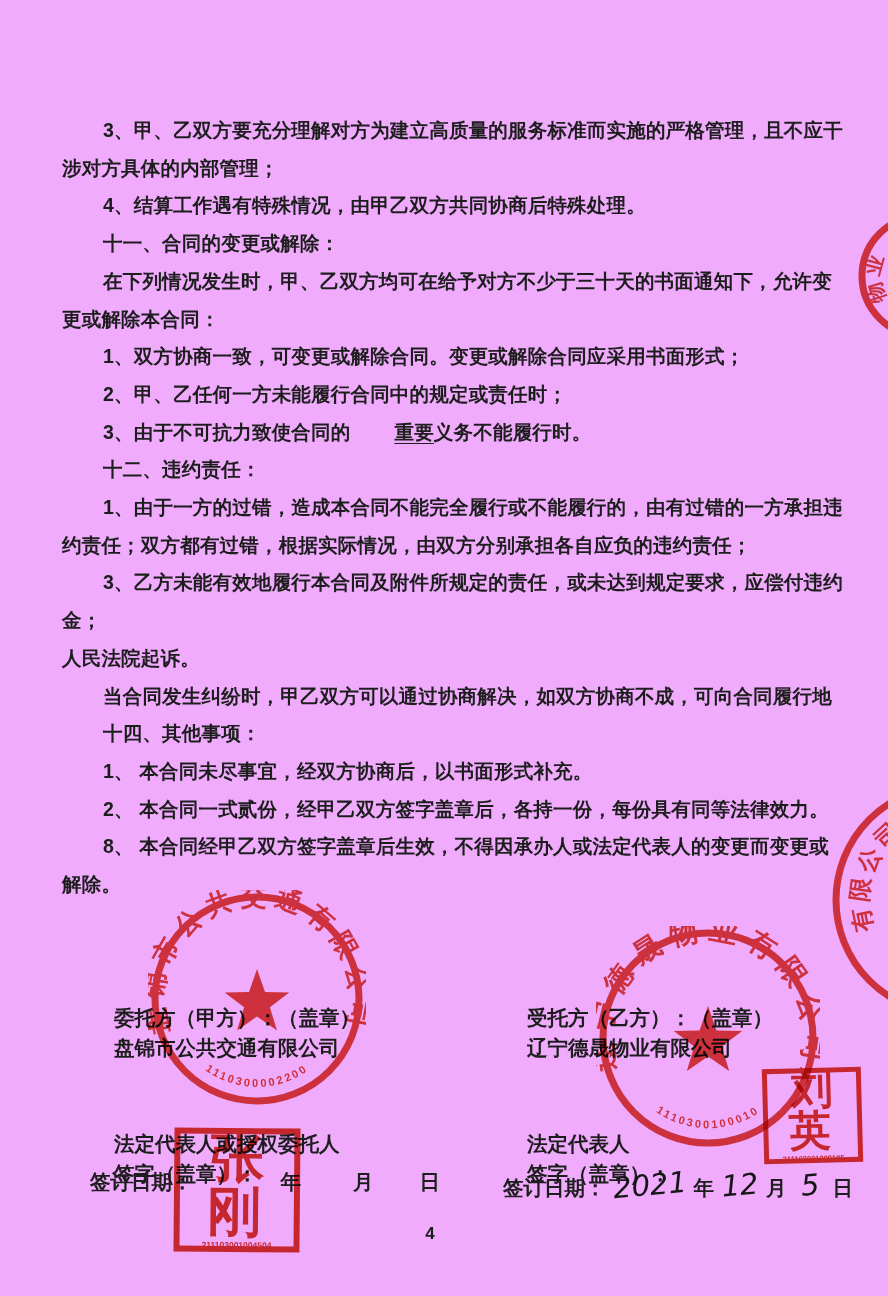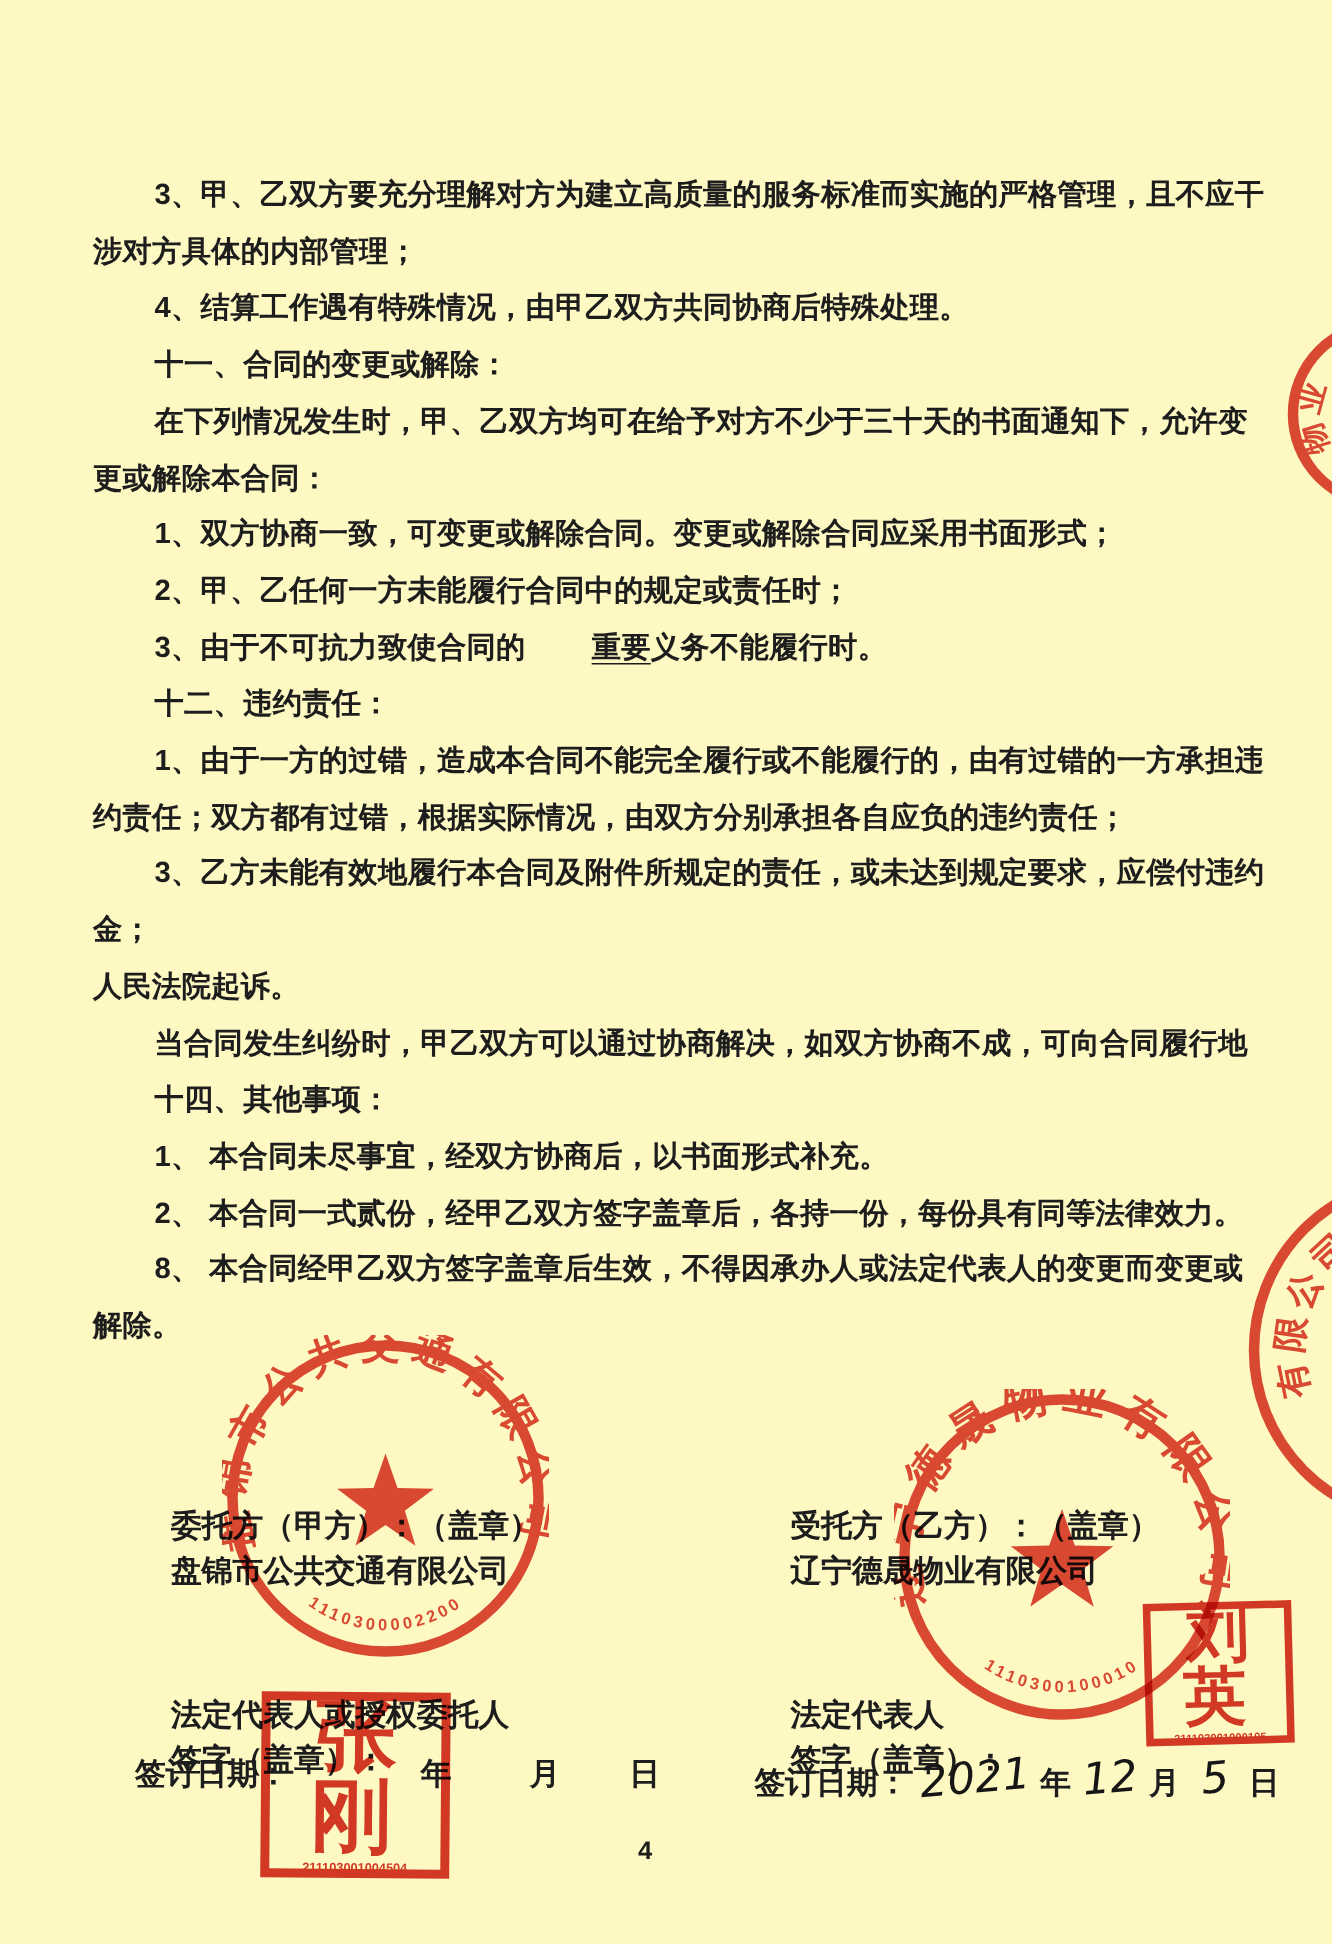--- a/index.html
+++ b/index.html
@@ -1,19 +1,19 @@
 <!DOCTYPE html>
 <html><head>
 <meta charset="utf-8">
 <style>
   * { margin:0; padding:0; box-sizing:border-box; }
   html,body { background:#e8e8e8; }
   .page {
     position:relative; width:888px; height:1296px;
-    background:#fef9c3; overflow:hidden;
+    background:#f0abfc; overflow:hidden;
     font-family:"Liberation Sans", sans-serif;
     color:#1d1d1d;
   }
   
   .body-text {
     position:absolute; left:62px; top:112px; width:784px;
     font-size:19.5px; font-weight:600; line-height:37.7px;
     letter-spacing:0.2px; z-index:1;
   }
   .line { white-space:nowrap; }

